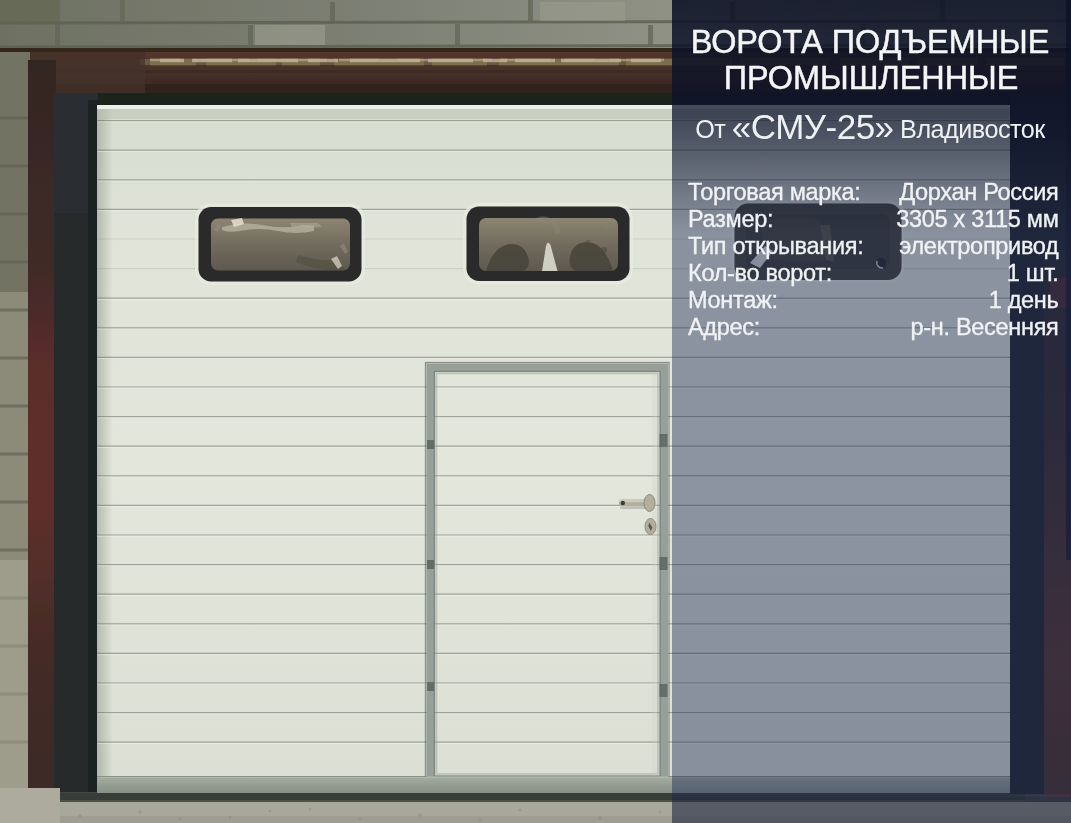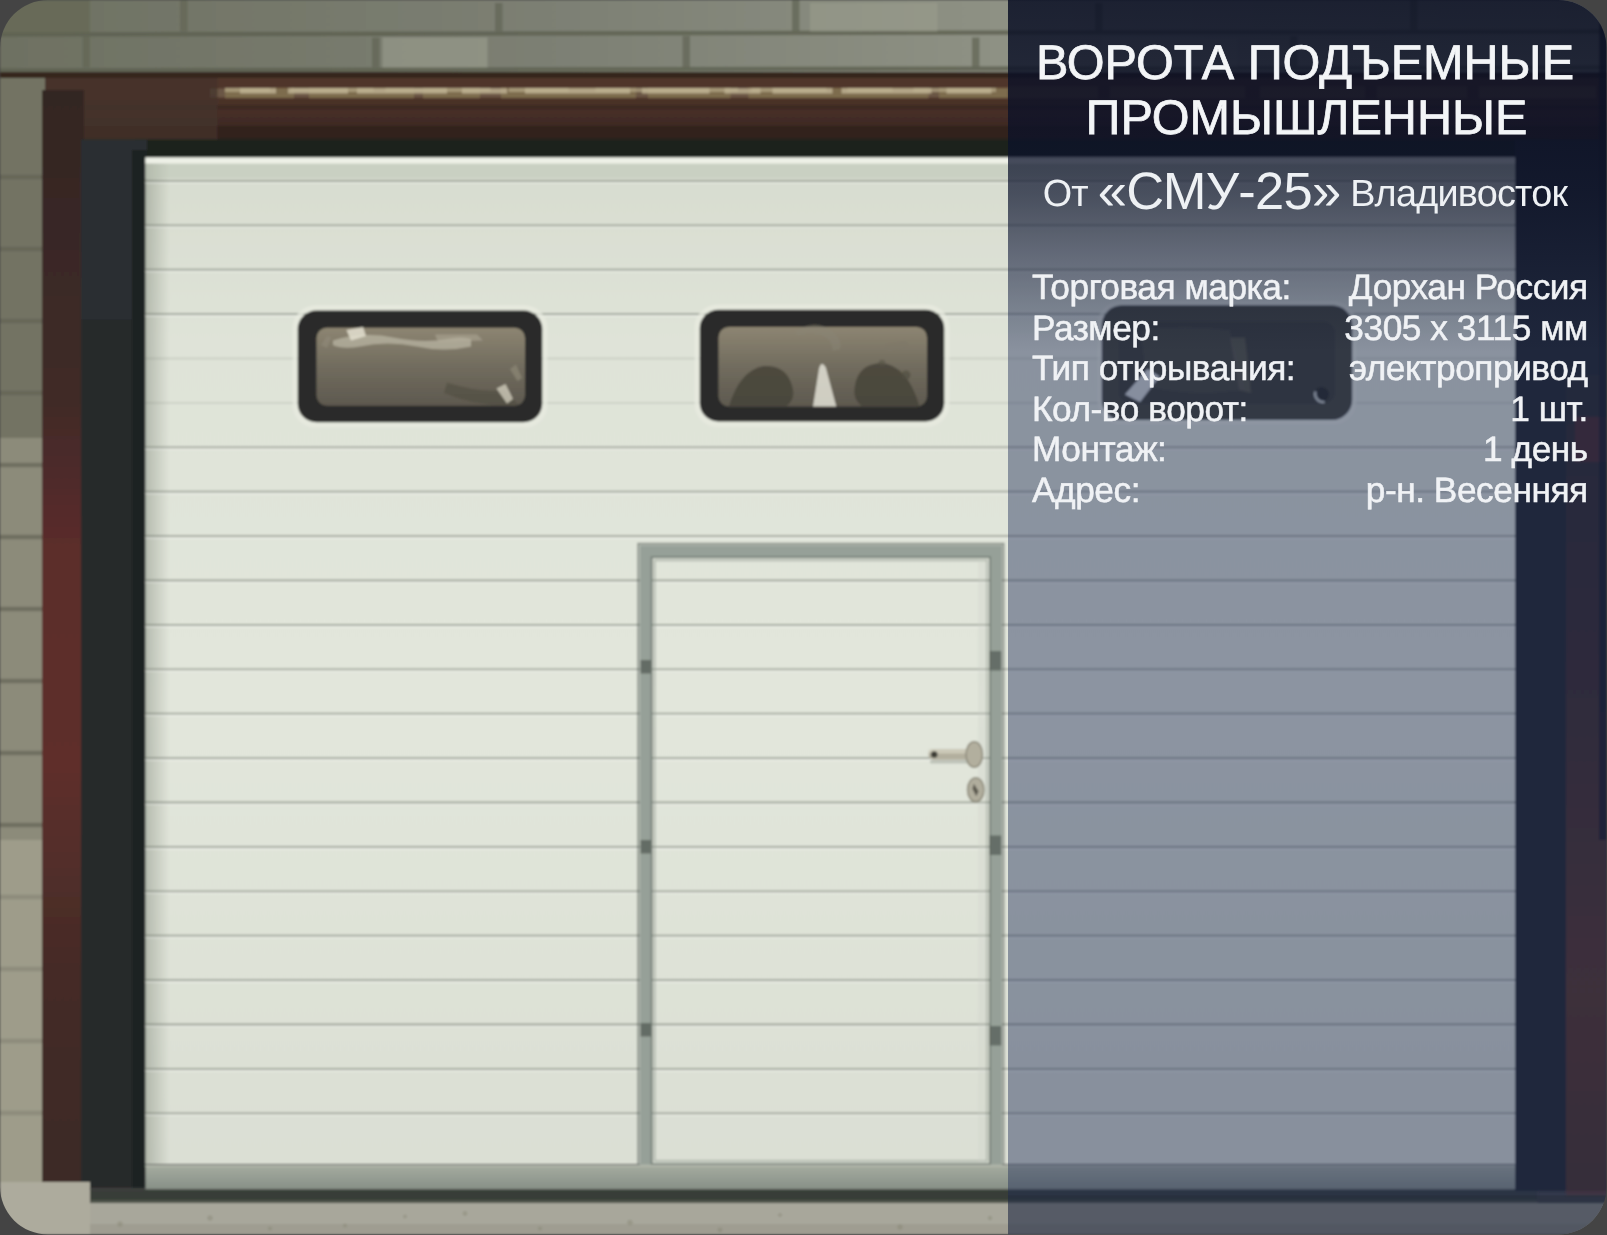--- a/index.html
+++ b/index.html
@@ -1,16 +1,16 @@
 <!DOCTYPE html>
 <html><head>
 <meta charset="utf-8">
 <style>
 html,body{margin:0;padding:0;background:#444;}
-#stage{position:relative;width:1071px;height:823px;overflow:hidden;font-family:"Liberation Sans",sans-serif;border-radius:32px;}
+#stage{position:relative;width:1071px;height:823px;overflow:hidden;font-family:"Liberation Sans",sans-serif;}
 svg{display:block;}
 </style>
 </head>
 <body>
 <div id="stage">
 <svg width="1071" height="823" viewBox="0 0 1071 823">
 <defs>
 <linearGradient id="doorg" x1="0" y1="0" x2="0" y2="1">
 <stop offset="0" stop-color="#d7dccf"></stop>
 <stop offset="0.18" stop-color="#dfe3d8"></stop>

